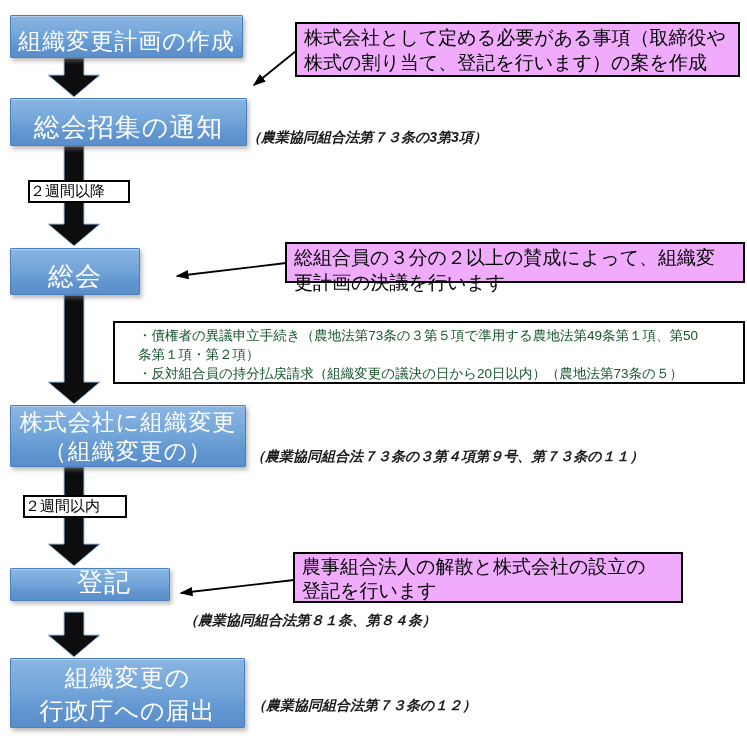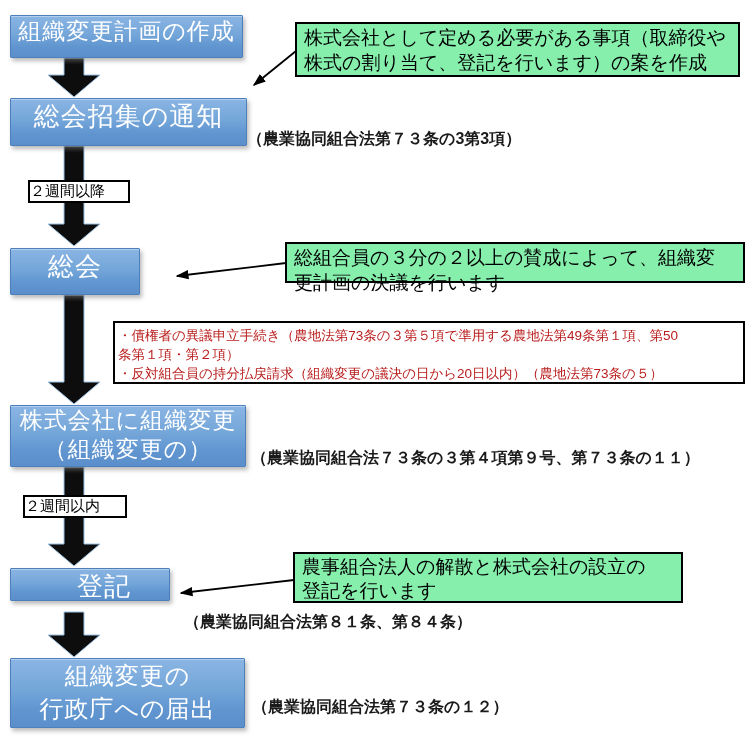--- a/index.html
+++ b/index.html
@@ -6,42 +6,42 @@
   #canvas{
     position:relative;width:747px;height:736px;background:#ffffff;overflow:hidden;
     font-family:"Liberation Sans","DejaVu Sans",sans-serif;
   }
   #flow-svg{position:absolute;left:0;top:0;z-index:1;}
   .step-box{
     position:absolute;z-index:2;box-sizing:border-box;
     background:linear-gradient(180deg,#8ab5e3 0%,#74a6d9 45%,#6095d0 75%,#5a8fcb 100%);
     border:1px solid #4d7fba;border-radius:1px;
     box-shadow:2px 3px 4px rgba(130,130,130,.55), inset 0 1px 0 rgba(255,255,255,.35);
-    color:#ffffff;text-align:center;display:flex;flex-direction:column;justify-content:flex-start;
+    color:#ffffff;text-align:center;display:flex;flex-direction:column;justify-content:flex-end;
     letter-spacing:1px;
   }
   .callout{
-    position:absolute;z-index:2;box-sizing:border-box;background:#86efac;
+    position:absolute;z-index:2;box-sizing:border-box;background:#f0abfc;
     border:2px solid #000000;color:#000000;padding:1px 7px;
   }
   .callout .cline{white-space:nowrap;}
   .note-box{
     position:absolute;z-index:2;box-sizing:border-box;background:#ffffff;
-    border:2px solid #000000;color:#b91c1c;padding:3px 3px;
+    border:2px solid #000000;color:#14532d;padding:3px 23px;
     font-size:13.5px;line-height:19px;
   }
   .note-box .cline{white-space:nowrap;}
   .interval{
     position:absolute;z-index:3;box-sizing:border-box;background:#ffffff;
     border:2px solid #000000;color:#000000;text-align:center;
     font-size:15px;display:flex;align-items:center;justify-content:flex-start;
   }
   .law{
-    position:absolute;z-index:2;color:#1a1a1a;font-weight:bold;font-size:16px;
-    white-space:nowrap;letter-spacing:0px;
+    position:absolute;z-index:2;color:#1a1a1a;font-weight:bold;font-size:14px;
+    white-space:nowrap;letter-spacing:0px;font-style:italic;
   }
 </style>
 </head>
 <body>
 
 <div id="canvas">
 
   <svg id="flow-svg" width="747" height="736" viewBox="0 0 747 736">
     <defs>
       <marker id="ah" markerWidth="13" markerHeight="11" refX="11.5" refY="5.5" orient="auto" markerUnits="userSpaceOnUse">

